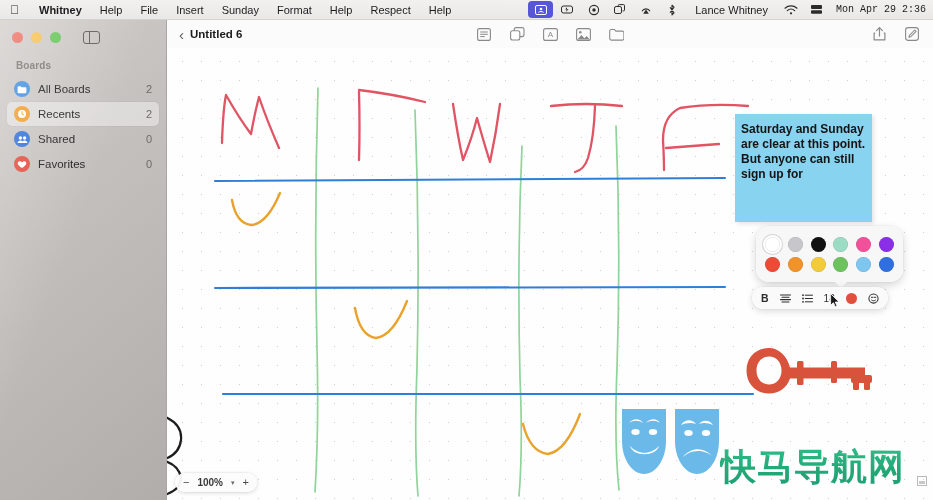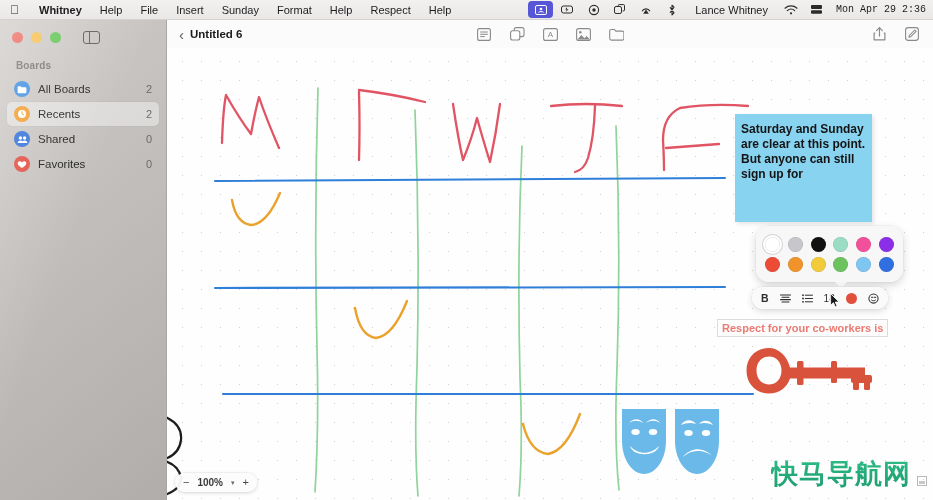--- a/index.html
+++ b/index.html
@@ -205,22 +205,22 @@
     display: flex; align-items: center; gap: 8px;
     font-size: 10px; color: #3a3a3a;
     z-index: 25;
   }
   .zoombar .zb { color: #4a4a4a; font-size: 11px; line-height: 1; }
   .zoombar .zval { font-size: 10px; font-weight: 600; }
   .zoombar .zchev { font-size: 7px; color: #6a6a6a; }
 
   
   .watermark {
-    position: absolute; right: 22px; bottom: 8px;
-    font-size: 27px; font-weight: bold;
+    position: absolute; right: 28px; bottom: 8px;
+    font-size: 36px; font-weight: bold;
     letter-spacing: 1px;
     background: linear-gradient(180deg,#2fc08a 0%, #23a877 55%, #1f9e72 100%);
     -webkit-background-clip: text; background-clip: text;
     color: transparent;
     font-family: "DejaVu Sans", sans-serif;
     z-index: 26;
   }
   .wm-box {
     position: absolute; right: 6px; bottom: 14px;
     width: 10px; height: 10px;
@@ -503,21 +503,20 @@
               <circle cx="5.5" cy="5.5" r="4.6" fill="none" stroke="#2d2d2d" stroke-width="1.05"></circle>
               <path d="M3.4 4.3h1.6M6.4 4.3h1.4M3.6 7.1c1.2 1 2.8 1 3.9 0" stroke="#2d2d2d" stroke-width="1" stroke-linecap="round" fill="none"></path>
             </svg>
         </div>
       </div>
 
       <svg class="cursor" viewBox="0 0 10 15">
         <path d="M0.6 0.6 L0.6 12.4 L3.4 9.7 L5.3 13.9 L7.1 13.1 L5.3 9.1 L9.2 9.1 Z" fill="#1a1a1a" stroke="#ffffff" stroke-width="0.9" stroke-linejoin="round"></path>
       </svg>
 
-      <div class="redtext">Respect for your co-workers is</div>
 
       <svg class="keyart" width="128" height="50" viewBox="0 0 128 50">
         <g fill="#d9533c">
           <path d="M24 2 C11 2 1.5 11 1.5 24.5 C1.5 38 11 47.5 24 47.5 C34 47.5 42 41.5 45 32.5 L120 32.5 L120 21.5 L45 21.5 C42 10 34 2 24 2 Z M24 10.5 C31.5 10.5 36.5 16.5 36.5 24.5 C36.5 32.5 31.5 38.5 24 38.5 C16.5 38.5 11.5 32.5 11.5 24.5 C11.5 16.5 16.5 10.5 24 10.5 Z"></path>
           <rect x="52" y="15" width="6.5" height="24" rx="1.5"></rect>
           <rect x="86" y="15" width="6" height="22" rx="1.5"></rect>
           <rect x="108" y="31" width="6" height="13" rx="1.5"></rect>
           <rect x="119" y="31" width="6" height="13" rx="1.5"></rect>
           <rect x="106" y="29" width="21" height="8" rx="2"></rect>
         </g>

